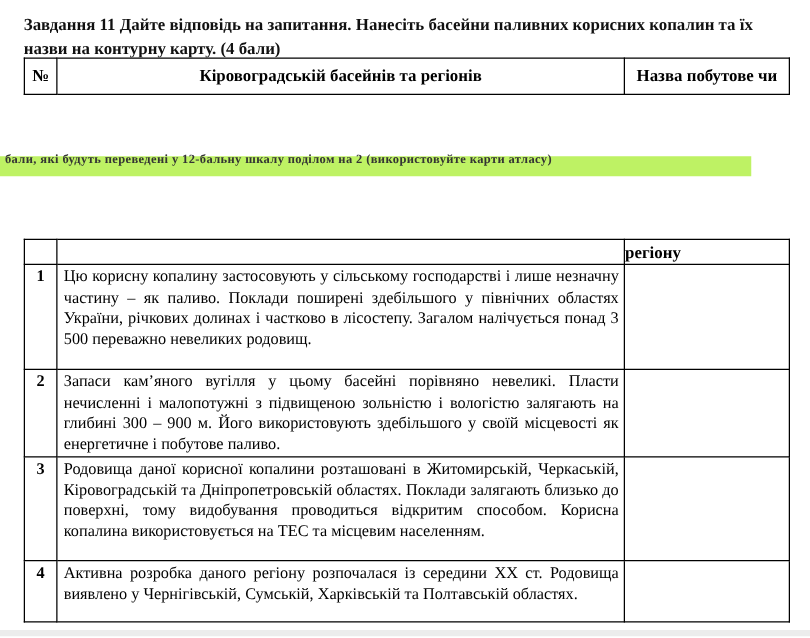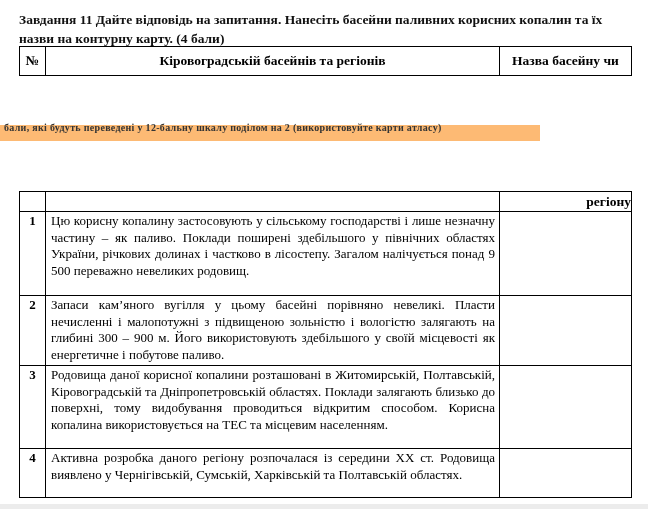--- a/index.html
+++ b/index.html
@@ -43,41 +43,41 @@
     font-weight: bold;
     text-align: center;
     vertical-align: middle;
     height: 29px;
     font-size: 13.5px;
   }
 
   .redacted-bar {
     position: absolute;
     left: 0; top: 125px;
-    width: 540px; height: 16px;
-    background: #fdba74;
+    width: 601px; height: 16px;
+    background: #bef264;
     overflow: visible;
     white-space: nowrap;
     text-decoration: underline;
   }
   .redacted-bar .bar-text {
     position: absolute;
     left: 4px; top: -3px;
     font-size: 10px;
     line-height: 12px;
     font-weight: bold;
     color: #343434;
     letter-spacing: 0.3px;
   }
 
   .table-body { top: 191px; }
   .table-body tr.cont-row td {
     height: 20px;
     font-weight: bold;
-    text-align: right;
+    text-align: left;
     vertical-align: middle;
     font-size: 13.5px;
   }
   .table-body td.num-cell {
     font-weight: bold;
     text-align: center;
     padding-top: 1px;
   }
   .table-body td.text-cell {
     text-align: justify;
@@ -106,21 +106,21 @@
   <table class="table-head">
     <colgroup>
         <col style="width:26px">
         <col style="width:454px">
         <col style="width:132px">
       </colgroup>
     <tbody>
         <tr>
       <th>№</th>
       <th>Кіровоградській басейнів та регіонів</th>
-      <th>Назва басейну чи</th>
+      <th>Назва побутове чи</th>
     </tr>
   </tbody>
     </table>
 
   <div class="redacted-bar">
     <span class="bar-text">бали, які будуть переведені у 12-бальну шкалу поділом на 2 (використовуйте карти атласу)</span>
   </div>
 
   <table class="table-body">
     <colgroup>
@@ -129,31 +129,31 @@
         <col style="width:132px">
       </colgroup>
     <tbody id="rows-container">
       <tr class="cont-row">
         <td></td>
         <td></td>
         <td>регіону</td>
       </tr>
     <tr class="row-h1">
       <td class="num-cell">1</td>
-      <td class="text-cell">Цю корисну копалину застосовують у сільському господарстві і лише незначну частину – як паливо. Поклади поширені здебільшого у північних областях України, річкових долинах і частково в лісостепу. Загалом налічується понад 9 500 переважно невеликих родовищ.</td>
+      <td class="text-cell">Цю корисну копалину застосовують у сільському господарстві і лише незначну частину – як паливо. Поклади поширені здебільшого у північних областях України, річкових долинах і частково в лісостепу. Загалом налічується понад 3 500 переважно невеликих родовищ.</td>
       <td class="answer-cell"></td>
     </tr>
         <tr class="row-h2">
       <td class="num-cell">2</td>
       <td class="text-cell">Запаси кам’яного вугілля у цьому басейні порівняно невеликі. Пласти нечисленні і малопотужні з підвищеною зольністю і вологістю залягають на глибині 300 – 900 м. Його використовують здебільшого у своїй місцевості як енергетичне і побутове паливо.</td>
       <td class="answer-cell"></td>
     </tr>
         <tr class="row-h3">
       <td class="num-cell">3</td>
-      <td class="text-cell">Родовища даної корисної копалини розташовані в Житомирській, Полтавській, Кіровоградській та Дніпропетровській областях. Поклади залягають близько до поверхні, тому видобування проводиться відкритим способом. Корисна копалина використовується на ТЕС та місцевим населенням.</td>
+      <td class="text-cell">Родовища даної корисної копалини розташовані в Житомирській, Черкаській, Кіровоградській та Дніпропетровській областях. Поклади залягають близько до поверхні, тому видобування проводиться відкритим способом. Корисна копалина використовується на ТЕС та місцевим населенням.</td>
       <td class="answer-cell"></td>
     </tr>
         <tr class="row-h4">
       <td class="num-cell">4</td>
       <td class="text-cell">Активна розробка даного регіону розпочалася із середини ХХ ст. Родовища виявлено у Чернігівській, Сумській, Харківській та Полтавській областях.</td>
       <td class="answer-cell"></td>
     </tr>
       </tbody>
   </table>
 

